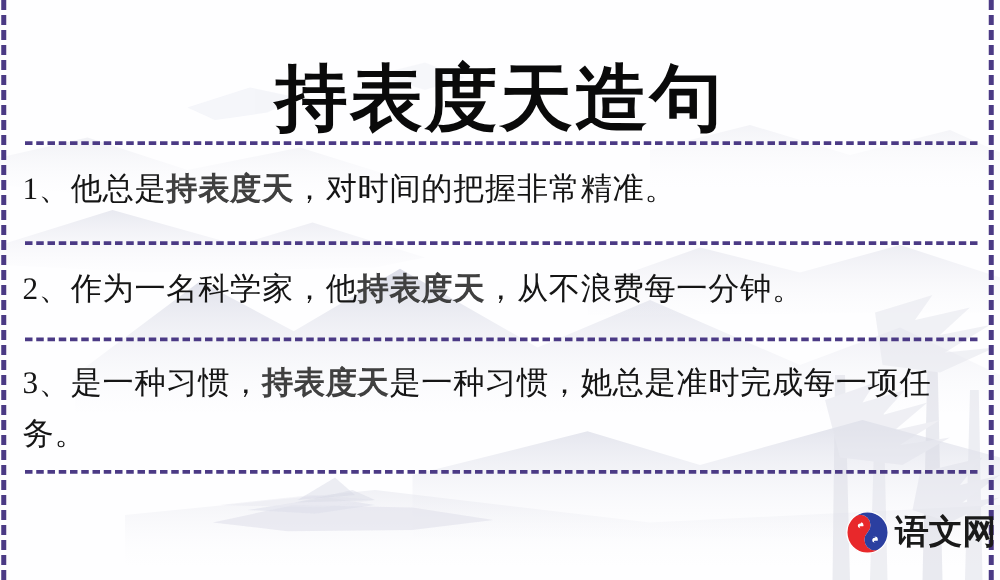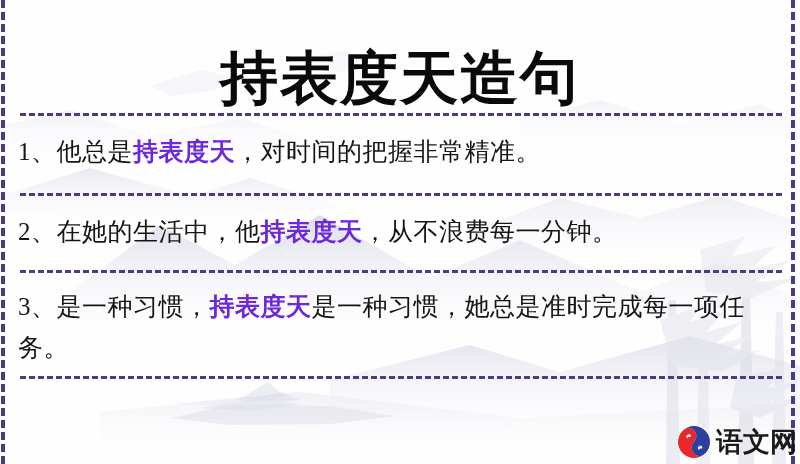--- a/index.html
+++ b/index.html
@@ -77,33 +77,33 @@
     left: 18px;
     width: 764px;
     font-family: "Liberation Serif", "DejaVu Serif", serif;
     font-size: 25px;
     line-height: 41px;
     color: #151515;
     letter-spacing: 0.5px;
     z-index: 4;
   }
   .sentence .kw {
-    color: #6d28d9;
+    color: #404040;
     font-weight: bold;
   }
 
   .s1 { top: 131px; }
   .s2 { top: 211px; }
   .s3 { top: 286px; }
 
   
   .logo {
     position: absolute;
     left: 676px;
-    top: 420px;
+    top: 404px;
     width: 114px;
     height: 44px;
     display: flex;
     align-items: center;
     gap: 4px;
     z-index: 5;
   }
   .logo-mark {
     width: 36px;
     height: 36px;
@@ -182,21 +182,21 @@
   <div class="sep" style="top:270px;"></div>
   <div class="sep" style="top:376px;"></div>
 
   <div class="title">持表度天造句</div>
 
   <div class="sentence s1">
     <span>1、</span><span>他总是</span><span class="kw">持表度天</span><span>，对时间的把握非常精准。</span>
   </div>
 
   <div class="sentence s2">
-    <span>2、</span><span>在她的生活中，他</span><span class="kw">持表度天</span><span>，从不浪费每一分钟。</span>
+    <span>2、</span><span>作为一名科学家，他</span><span class="kw">持表度天</span><span>，从不浪费每一分钟。</span>
   </div>
 
   <div class="sentence s3">
     <span>3、</span><span>是一种习惯，</span><span class="kw">持表度天</span><span>是一种习惯，她总是准时完成每一项任务。</span>
   </div>
 
   <div class="logo">
     <svg class="logo-mark" viewBox="0 0 100 100" xmlns="http://www.w3.org/2000/svg">
       <circle cx="50" cy="50" r="46" fill="#ffffff"></circle>
       <path d="M50 4 A46 46 0 0 0 50 96 A23 23 0 0 1 50 50 A23 23 0 0 0 50 4 Z" fill="#e8282b" transform="rotate(-45 50 50)"></path>

